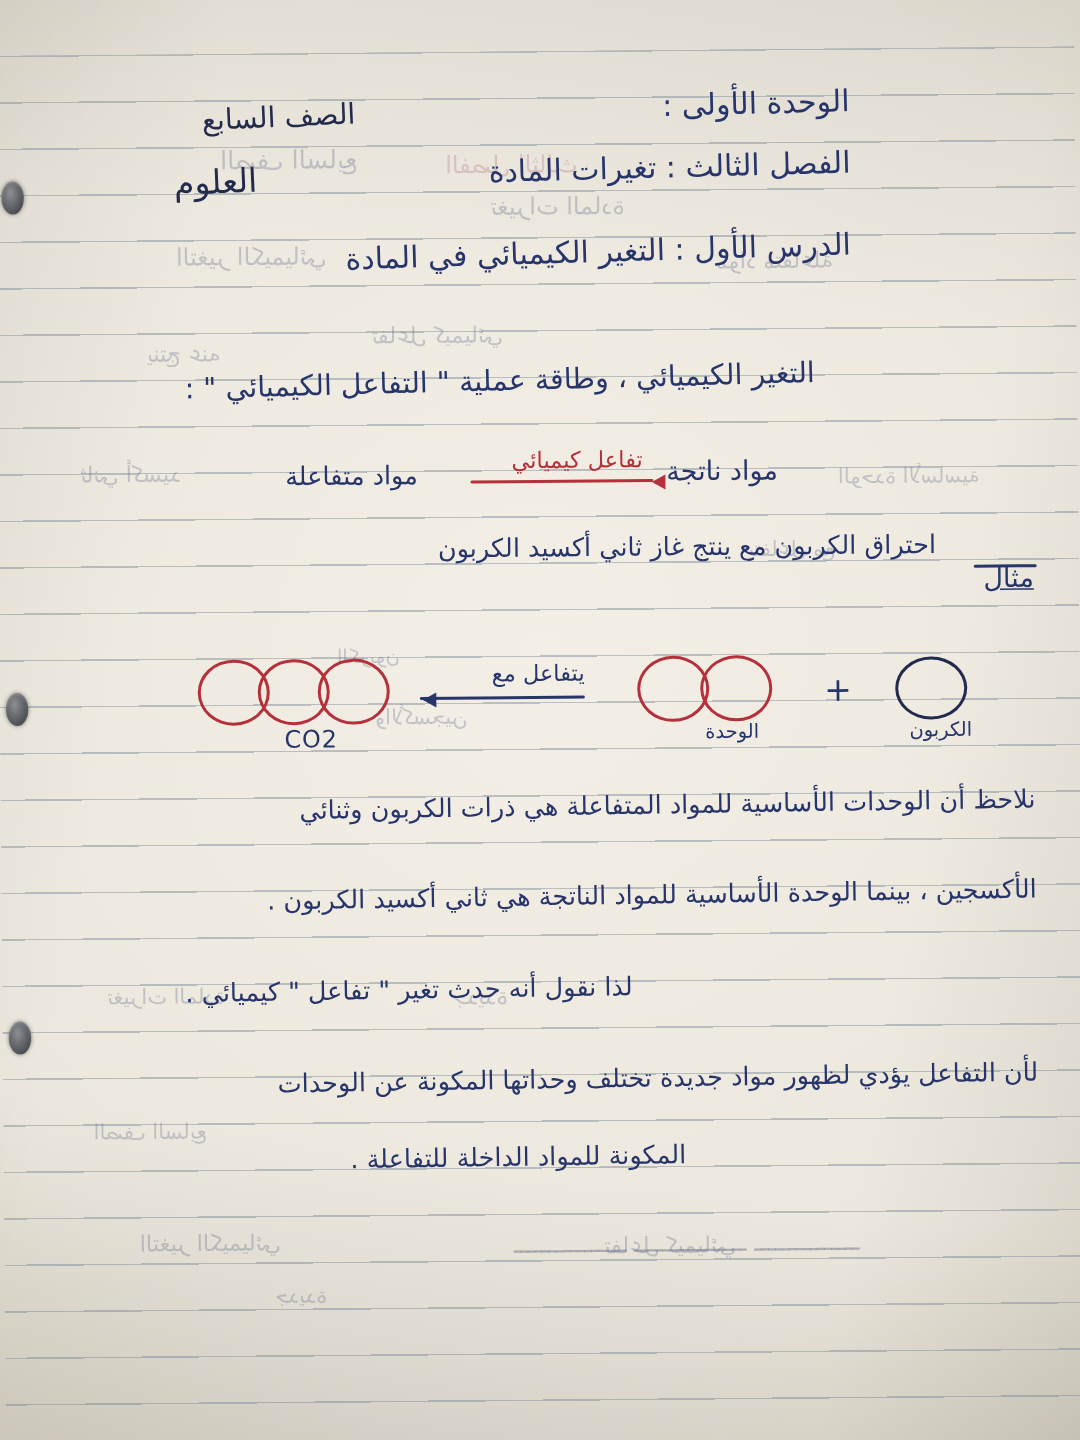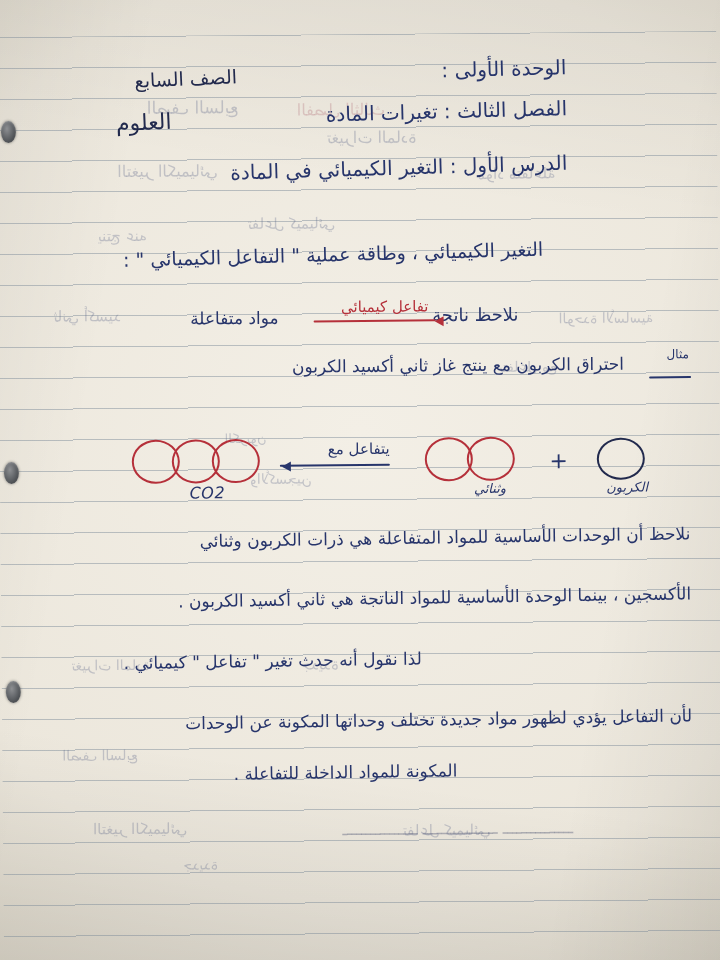--- a/index.html
+++ b/index.html
@@ -127,21 +127,21 @@
     background: transparent;
   }
   .plus {
     position:absolute;
     color:#27356b;
     font-size: 22px;
     line-height: 1;
   }
 
   
-  .cap { font-size: 13px; font-style: italic; }
+  .cap { font-size: 13px; }
 
   
   .faded { color: rgba(70,80,110,0.38); }
 </style>
 </head>
 <body>
 
 <div class="page">
   <div class="paper"></div>
 
@@ -171,38 +171,38 @@
     <div class="hw ink-blue" style="right:150px; top:58px; font-size:20px; transform:rotate(-1deg);">الوحدة الأولى :</div>
     <div class="hw ink-dark" style="right:480px; top:66px; font-size:19px; transform:rotate(-2deg);">الصف السابع</div>
 
     <div class="hw ink-blue" style="right:150px; top:100px; font-size:20px; transform:rotate(-1deg);">الفصل الثالث : تغيرات المادة</div>
     <div class="hw ink-dark" style="right:545px; top:108px; font-size:22px; transform:rotate(-2deg);">العلوم</div>
 
     <div class="hw ink-blue" style="right:150px; top:156px; font-size:20px; transform:rotate(-1.2deg);">الدرس الأول : التغير الكيميائي في المادة</div>
 
     <div class="hw ink-blue" style="right:175px; top:243px; font-size:19px; transform:rotate(-1deg);">التغير الكيميائي ، وطاقة عملية " التفاعل الكيميائي " :</div>
 
-    <div class="hw ink-blue" style="right:200px; top:305px; font-size:18px; letter-spacing:4px;">نلاحظ ناتجة</div>
+    <div class="hw ink-blue" style="right:200px; top:305px; font-size:18px; letter-spacing:4px;">مواد ناتجة</div>
     <div class="hw ink-red" style="right:290px; top:298px; font-size:15px;">تفاعل كيميائي</div>
     <div class="stroke red" style="right:283px; top:320px; width:122px;"></div>
     <div class="arrow ink-red" style="right:283px; top:320px; width:0; color:#b5303a;"></div>
     <div class="hw ink-blue" style="right:440px; top:307px; font-size:17px; letter-spacing:3px;">مواد متفاعلة</div>
 
-    <div class="hw ink-blue" style="right:30px; top:350px; font-size:12px;">مثال</div>
+    <div class="hw ink-blue" style="right:30px; top:378px; font-size:18px;text-decoration:underline;">مثال</div>
     <div class="stroke blue" style="right:28px; top:379px; width:42px; height:2px;"></div>
     <div class="hw ink-blue" style="right:95px; top:356px; font-size:17px;">احتراق الكربون  مع ينتج غاز ثاني أكسيد الكربون</div>
 
     <div class="mol ink-dark" style="right:75px; top:440px; width:44px; height:38px;"></div>
     <div class="hw ink-blue cap" style="right:72px; top:482px;">الكربون</div>
 
     <div class="plus" style="right:152px; top:452px;">+</div>
 
     <div class="mol ink-red" style="right:205px; top:438px; width:44px; height:40px;"></div>
     <div class="mol ink-red" style="right:247px; top:438px; width:44px; height:40px;"></div>
-    <div class="hw ink-blue cap" style="right:214px; top:482px;">وثنائي</div>
+    <div class="hw ink-blue cap" style="right:214px; top:482px;">الوحدة</div>
 
     <div class="hw ink-blue" style="right:330px; top:440px; font-size:15px;">يتفاعل مع</div>
     <div class="stroke blue" style="right:330px; top:464px; width:110px;"></div>
     <div class="arrow" style="right:437px; top:464px; width:0; color:#27356b;"></div>
 
     <div class="mol ink-red" style="right:460px; top:438px; width:44px; height:40px;"></div>
     <div class="mol ink-red" style="right:500px; top:438px; width:44px; height:40px;"></div>
     <div class="mol ink-red" style="right:540px; top:438px; width:44px; height:40px;"></div>
     <div class="hw ink-blue cap" style="right:495px; top:482px; font-size:16px;">CO2</div>
 

